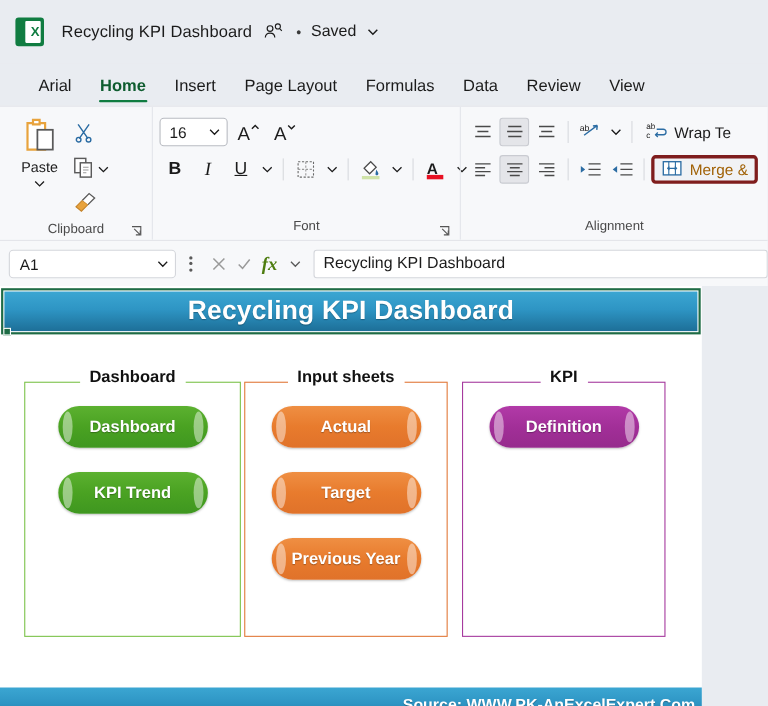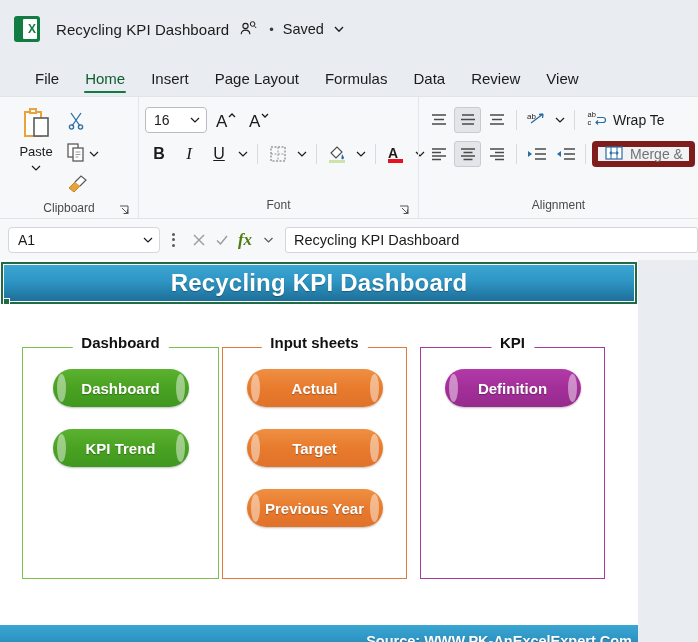--- a/index.html
+++ b/index.html
@@ -65,21 +65,21 @@
     gap: 0px;
     white-space: nowrap;
   }
   .tab {
     font-size: 15px;
     color: #1b1b1b;
     padding: 0 13px 9px 13px;
     position: relative;
     cursor: default;
   }
-  .tab.active { font-weight: normal; color: #0e5c2f; }
+  .tab.active { font-weight: bold; color: #0e5c2f; }
   .tab.active::after {
     content: "";
     position: absolute;
     left: 12px; right: 12px; bottom: 3px;
     height: 2.5px;
     background: #107c41;
     border-radius: 2px;
   }
 
   
@@ -168,22 +168,22 @@
     border-radius: 3px;
   }
   .al-btn.sel { background: #e4e5e9; border: 1px solid #c9cbd1; }
   .wrap-btn {
     display: flex; align-items: center; gap: 6px;
     height: 26px; padding: 0 6px; font-size: 14px; color: #1b1b1b;
     white-space: nowrap;
   }
   .merge-btn {
     display: flex; align-items: center; gap: 6px;
-    height: 26px; padding: 0 6px; font-size: 14px; color: #737373;
-    border: 6px solid #7f1d1d; border-radius: 4px; background: #f1f2f5;
+    height: 26px; padding: 0 6px; font-size: 14px; color: #a16207;
+    border: 3px solid #7f1d1d; border-radius: 4px; background: #f1f2f5;
     white-space: nowrap;
   }
 
   
   .formulabar {
     height: 42px;
     background: #f7f8fa;
     border-top: 1px solid #e1e3e8;
     display: flex; align-items: center;
     padding: 0 0 0 8px;
@@ -383,21 +383,21 @@
   <span class="saved-sep">•</span>
   <span class="saved-text">Saved</span>
   <span class="chev">
     <svg width="14" height="14" viewBox="0 0 14 14">
         <path d="M3 5 L7 9.2 L11 5" fill="none" stroke="#1b1b1b" stroke-width="1.3"></path>
       </svg>
   </span>
 </div>
 
 <div class="tabs">
-  <div class="tab">File</div>
+  <div class="tab">Arial</div>
   <div class="tab active">Home</div>
   <div class="tab">Insert</div>
   <div class="tab">Page Layout</div>
   <div class="tab">Formulas</div>
   <div class="tab">Data</div>
   <div class="tab">Review</div>
   <div class="tab">View</div>
 </div>
 
 <div class="ribbon">

